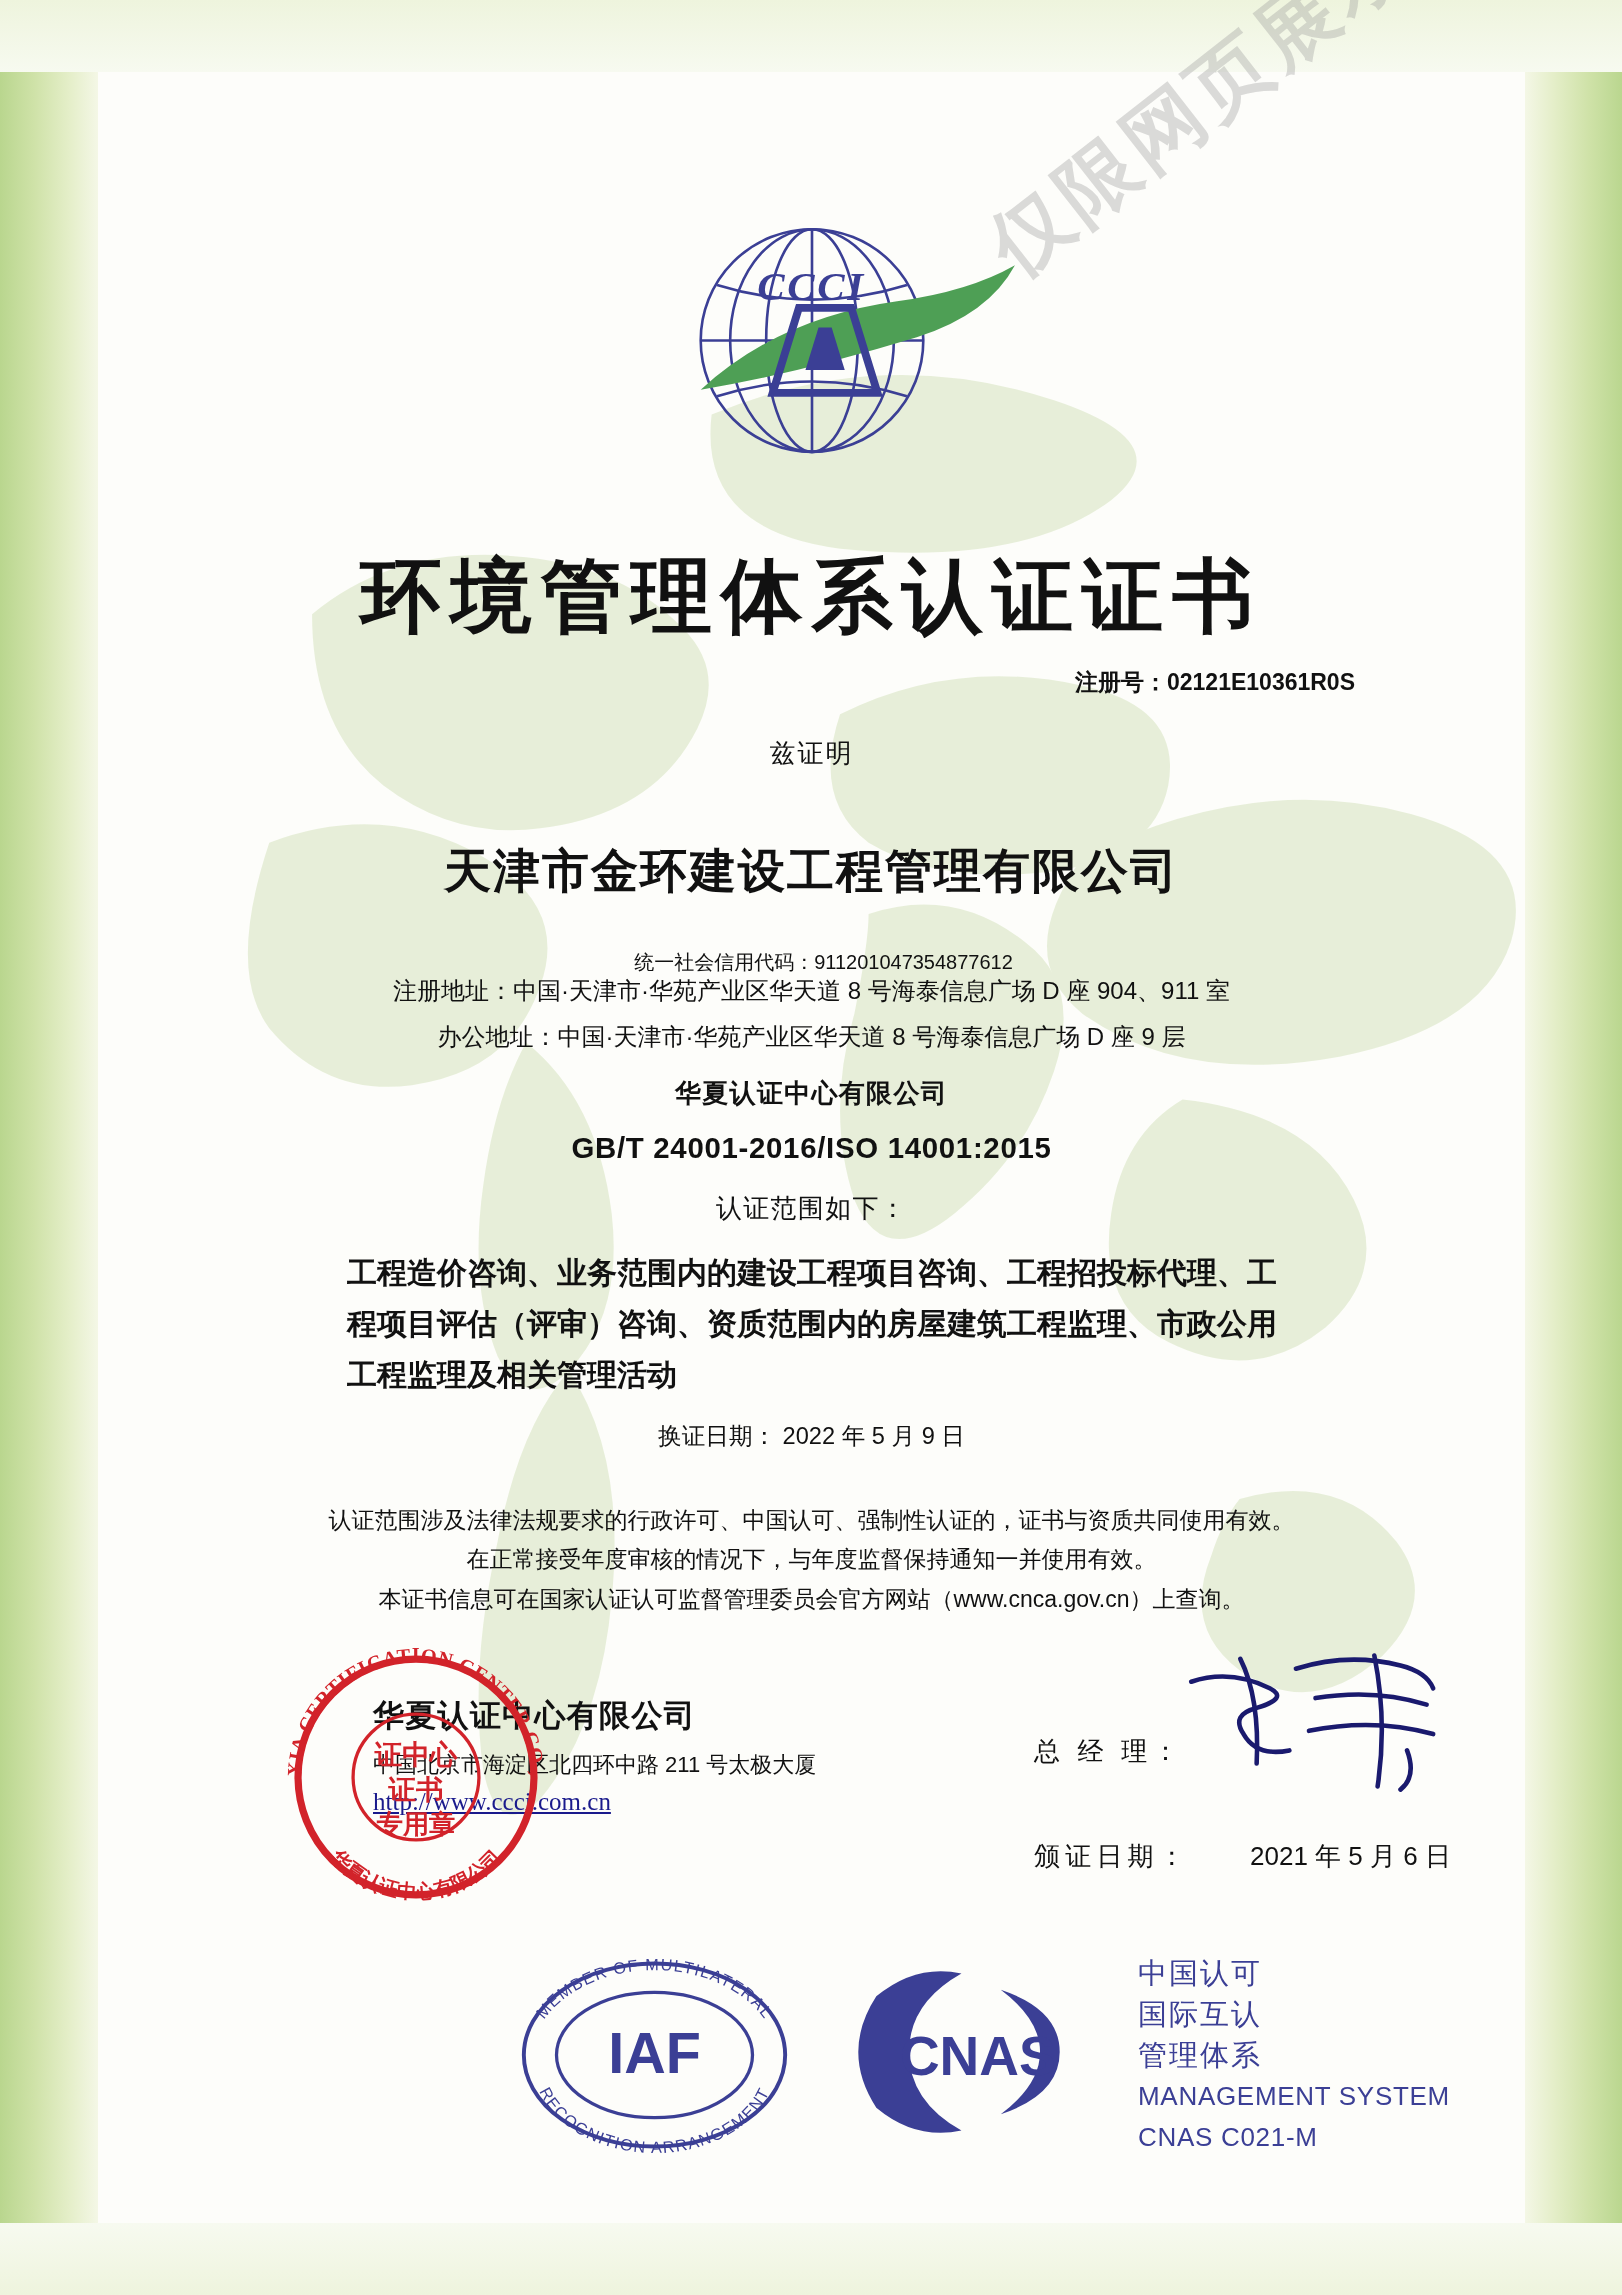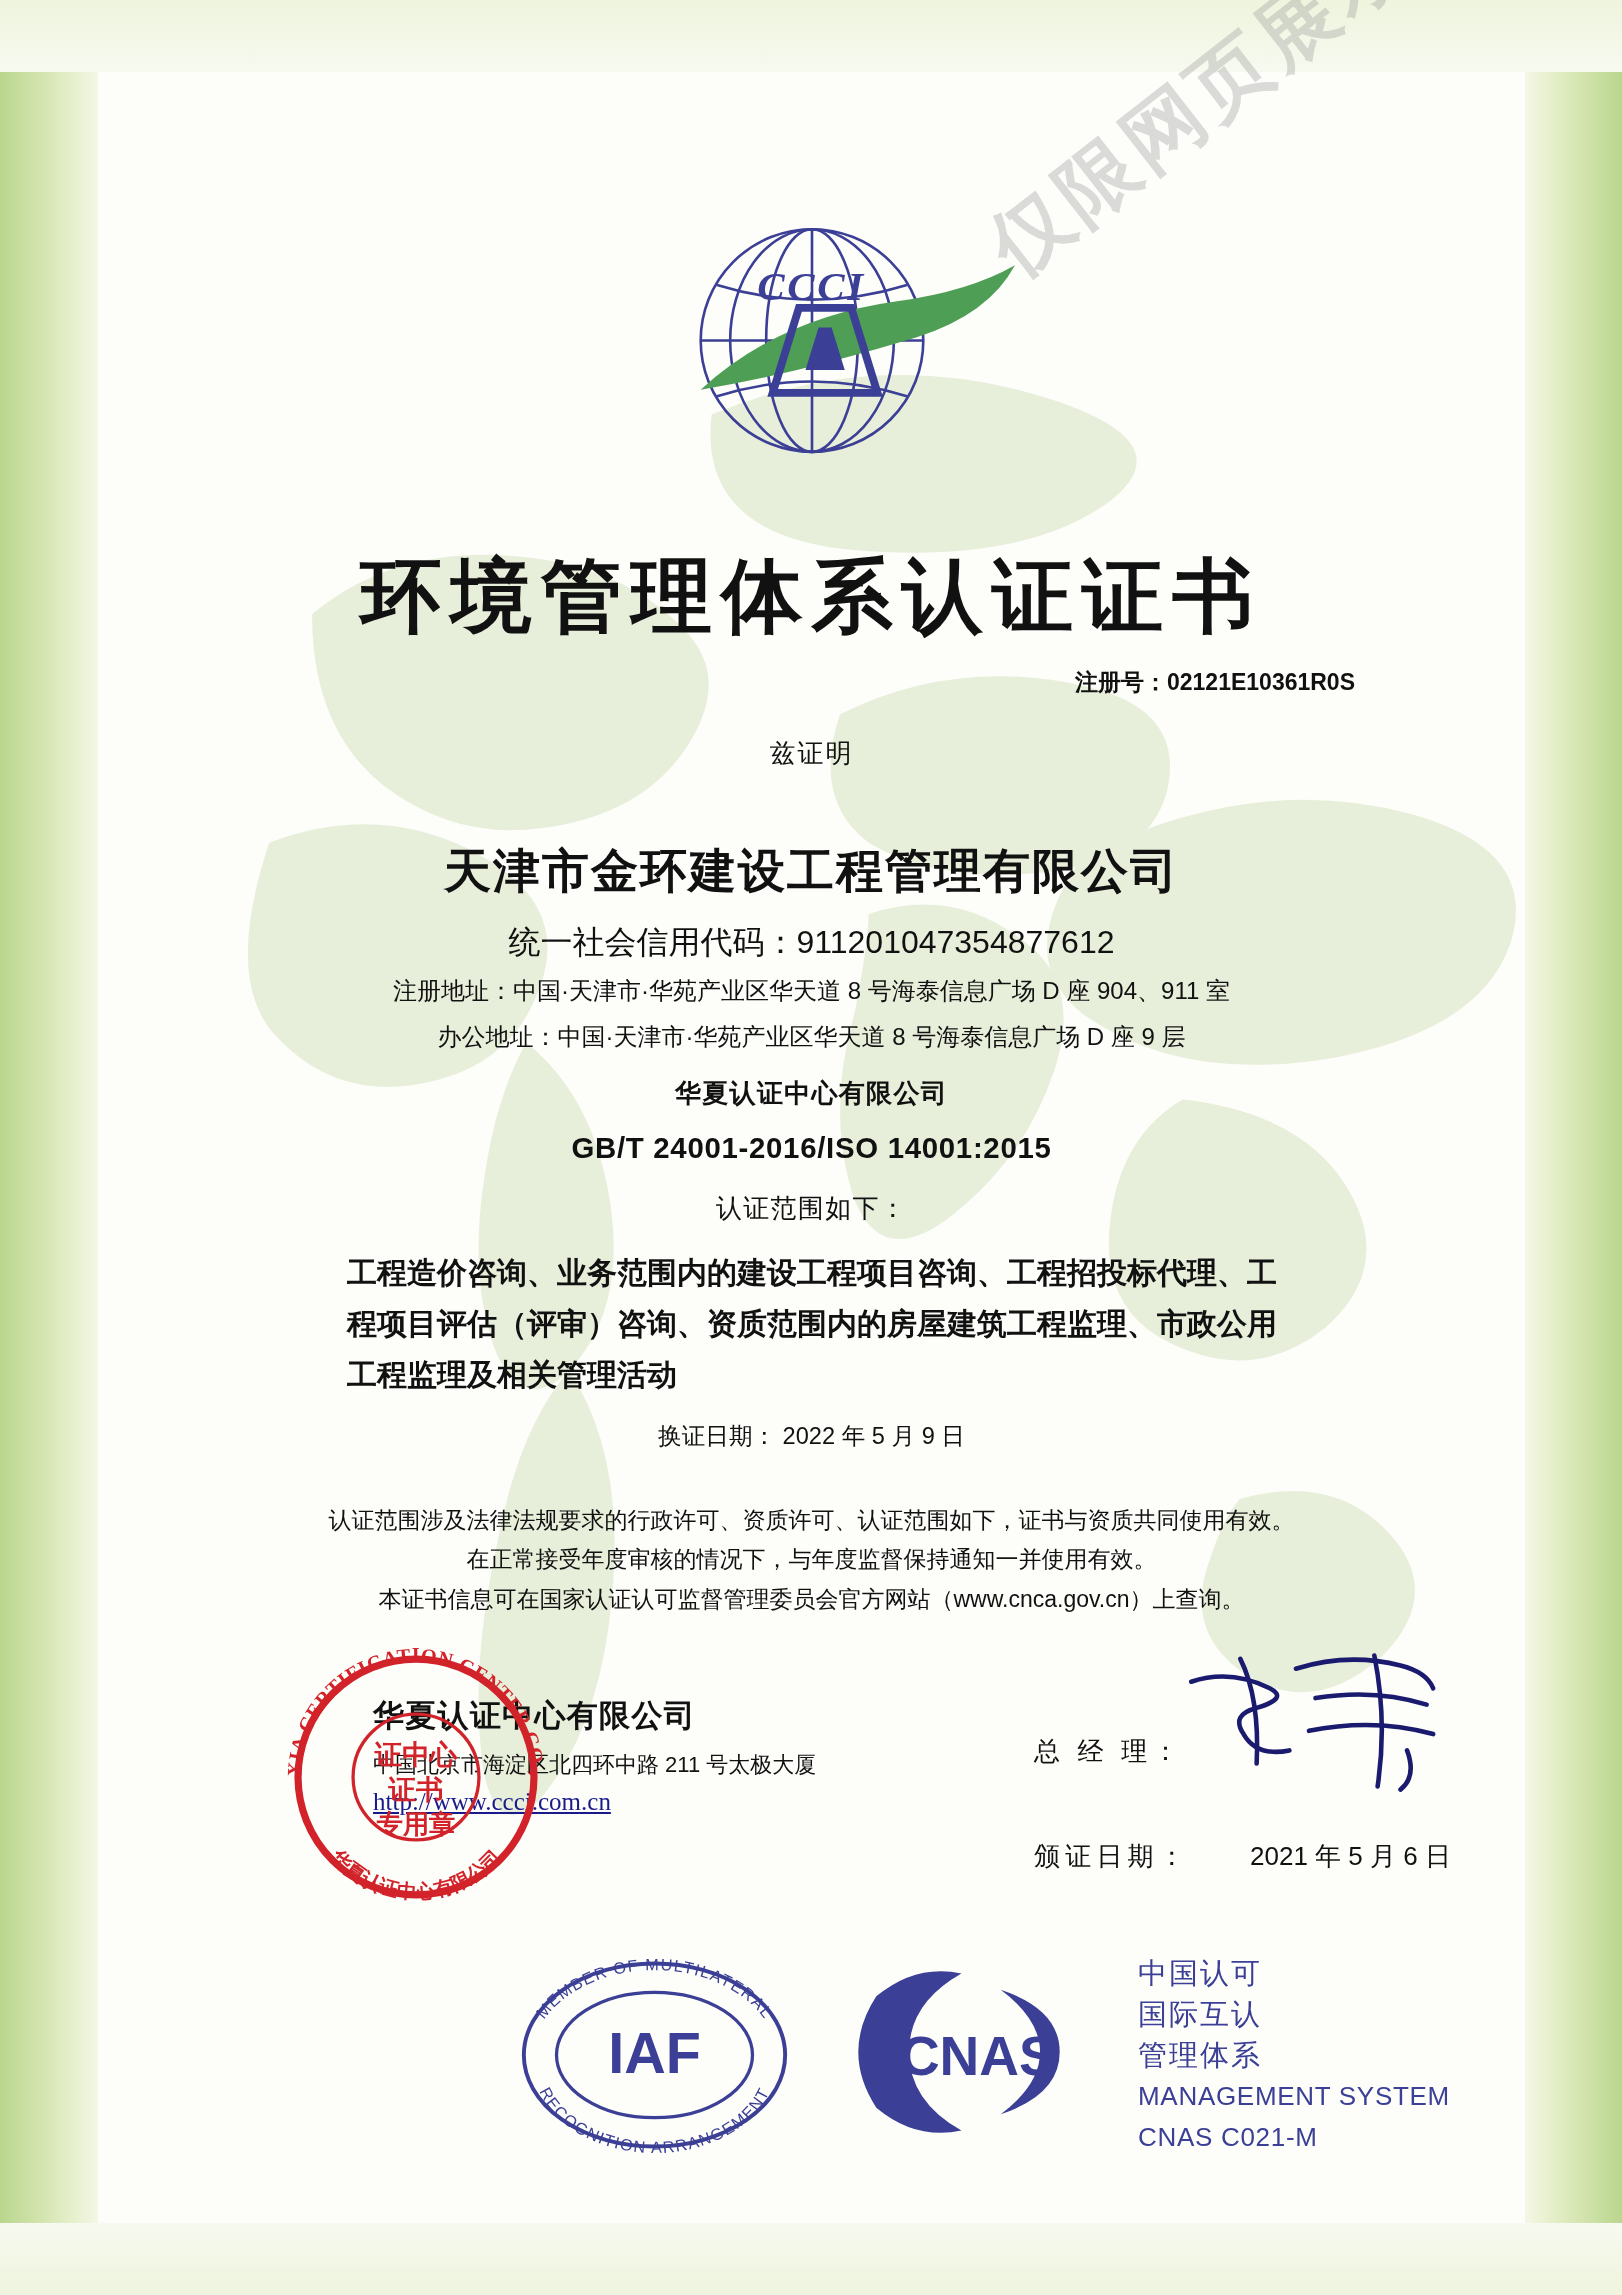--- a/index.html
+++ b/index.html
@@ -132,21 +132,21 @@
     margin-top: 32px;
   }
 
   .line {
     position: absolute;
     left: 0;
     width: 100%;
     text-align: center;
     color: #111;
   }
-  .credit-code { top: 921px; font-size: 32px; }
+  .credit-code { top: 949px; font-size: 20px; padding-left: 12px; }
   .addr1 { top: 975px; font-size: 24px; }
   .addr2 { top: 1021px; font-size: 24px; text-align: center; }
 
   .conform { top: 1076px; font-size: 26px; font-weight: bold; letter-spacing: 1.3px; }
   .standard { top: 1131px; font-size: 29.4px; font-weight: bold; letter-spacing: 0.7px; }
   .scope-label { top: 1191px; font-size: 26px; letter-spacing: 1.3px; }
 
   .scope-body {
     position: absolute;
     top: 1247px;
@@ -319,21 +319,21 @@
     <div class="line addr1">注册地址：中国·天津市·华苑产业区华天道 8 号海泰信息广场 D 座 904、911 室</div>
     <div class="line addr2">办公地址：中国·天津市·华苑产业区华天道 8 号海泰信息广场 D 座 9 层</div>
 
     <div class="line conform">华夏认证中心有限公司</div>
     <div class="line standard">GB/T 24001-2016/ISO 14001:2015</div>
     <div class="line scope-label">认证范围如下：</div>
 
     <div class="scope-body">工程造价咨询、业务范围内的建设工程项目咨询、工程招投标代理、工程项目评估（评审）咨询、资质范围内的房屋建筑工程监理、市政公用工程监理及相关管理活动</div>
 
     <div class="line renew">换证日期： 2022 年 5 月 9 日</div>
-    <div class="line note1">认证范围涉及法律法规要求的行政许可、资质许可、认证范围如下，证书与资质共同使用有效。</div>
+    <div class="line note1">认证范围涉及法律法规要求的行政许可、中国认可、强制性认证的，证书与资质共同使用有效。</div>
     <div class="line note2">在正常接受年度审核的情况下，与年度监督保持通知一并使用有效。</div>
     <div class="line note3">本证书信息可在国家认证认可监督管理委员会官方网站（www.cnca.gov.cn）上查询。</div>
 
     <div class="issuer">
       <div class="issuer-name">华夏认证中心有限公司</div>
       <div class="issuer-addr">中国北京市海淀区北四环中路 211 号太极大厦</div>
       <div class="issuer-url">http://www.ccci.com.cn</div>
     </div>
 
     <svg class="seal" viewBox="0 0 470 470">

